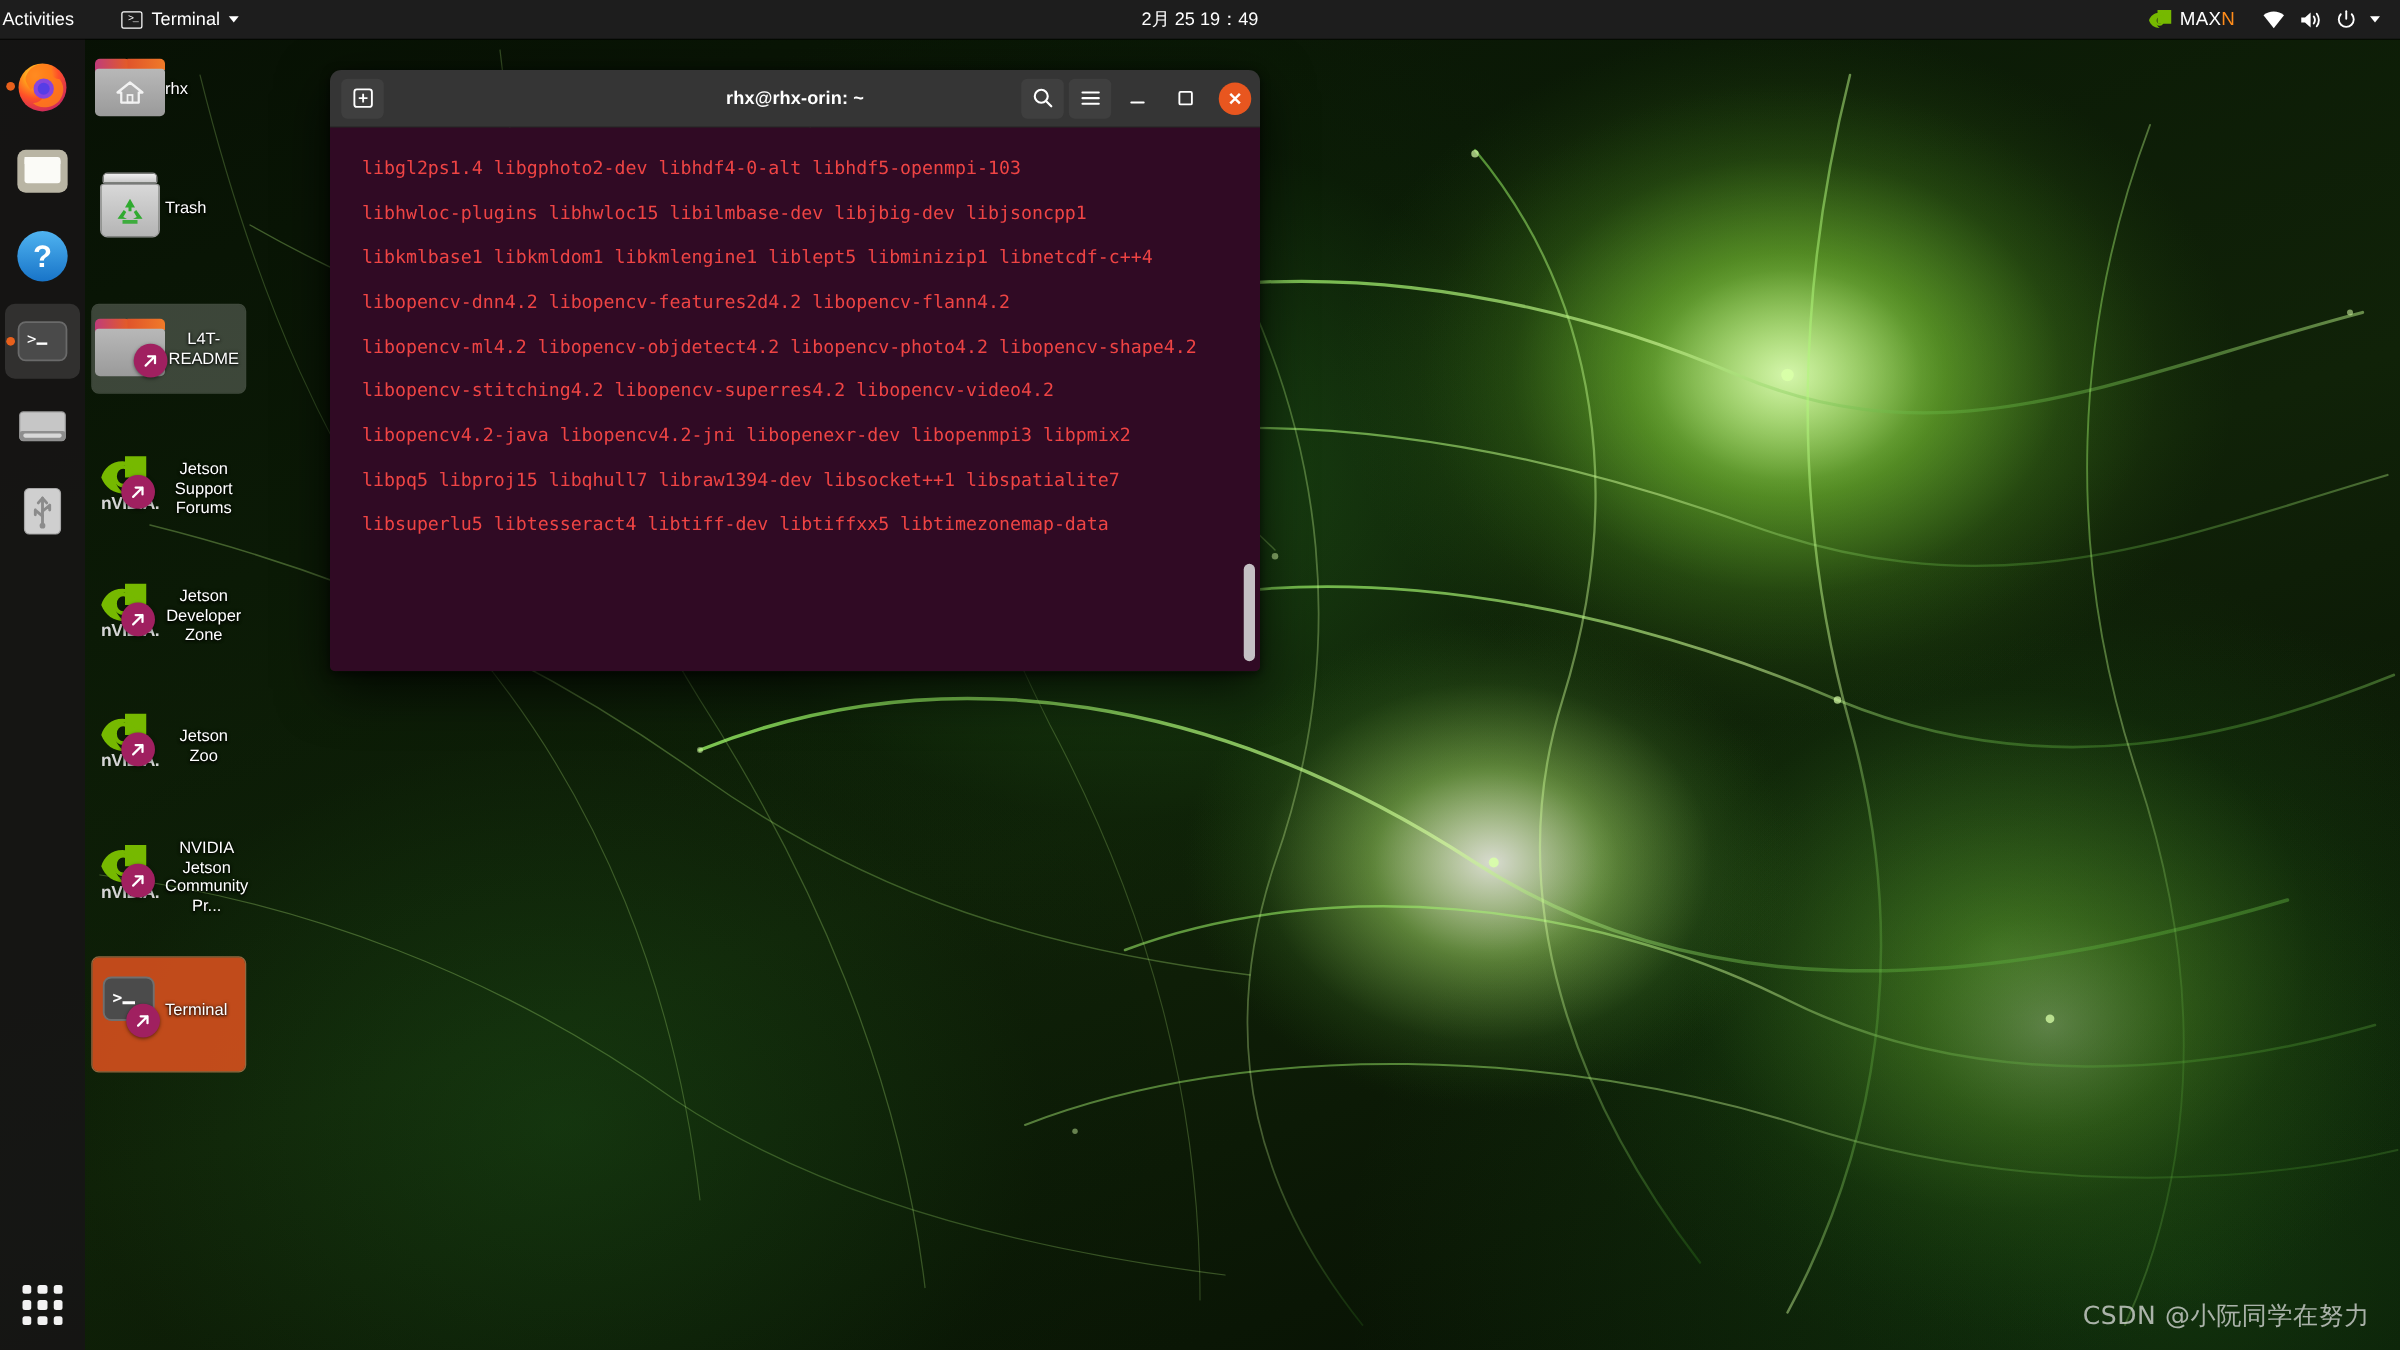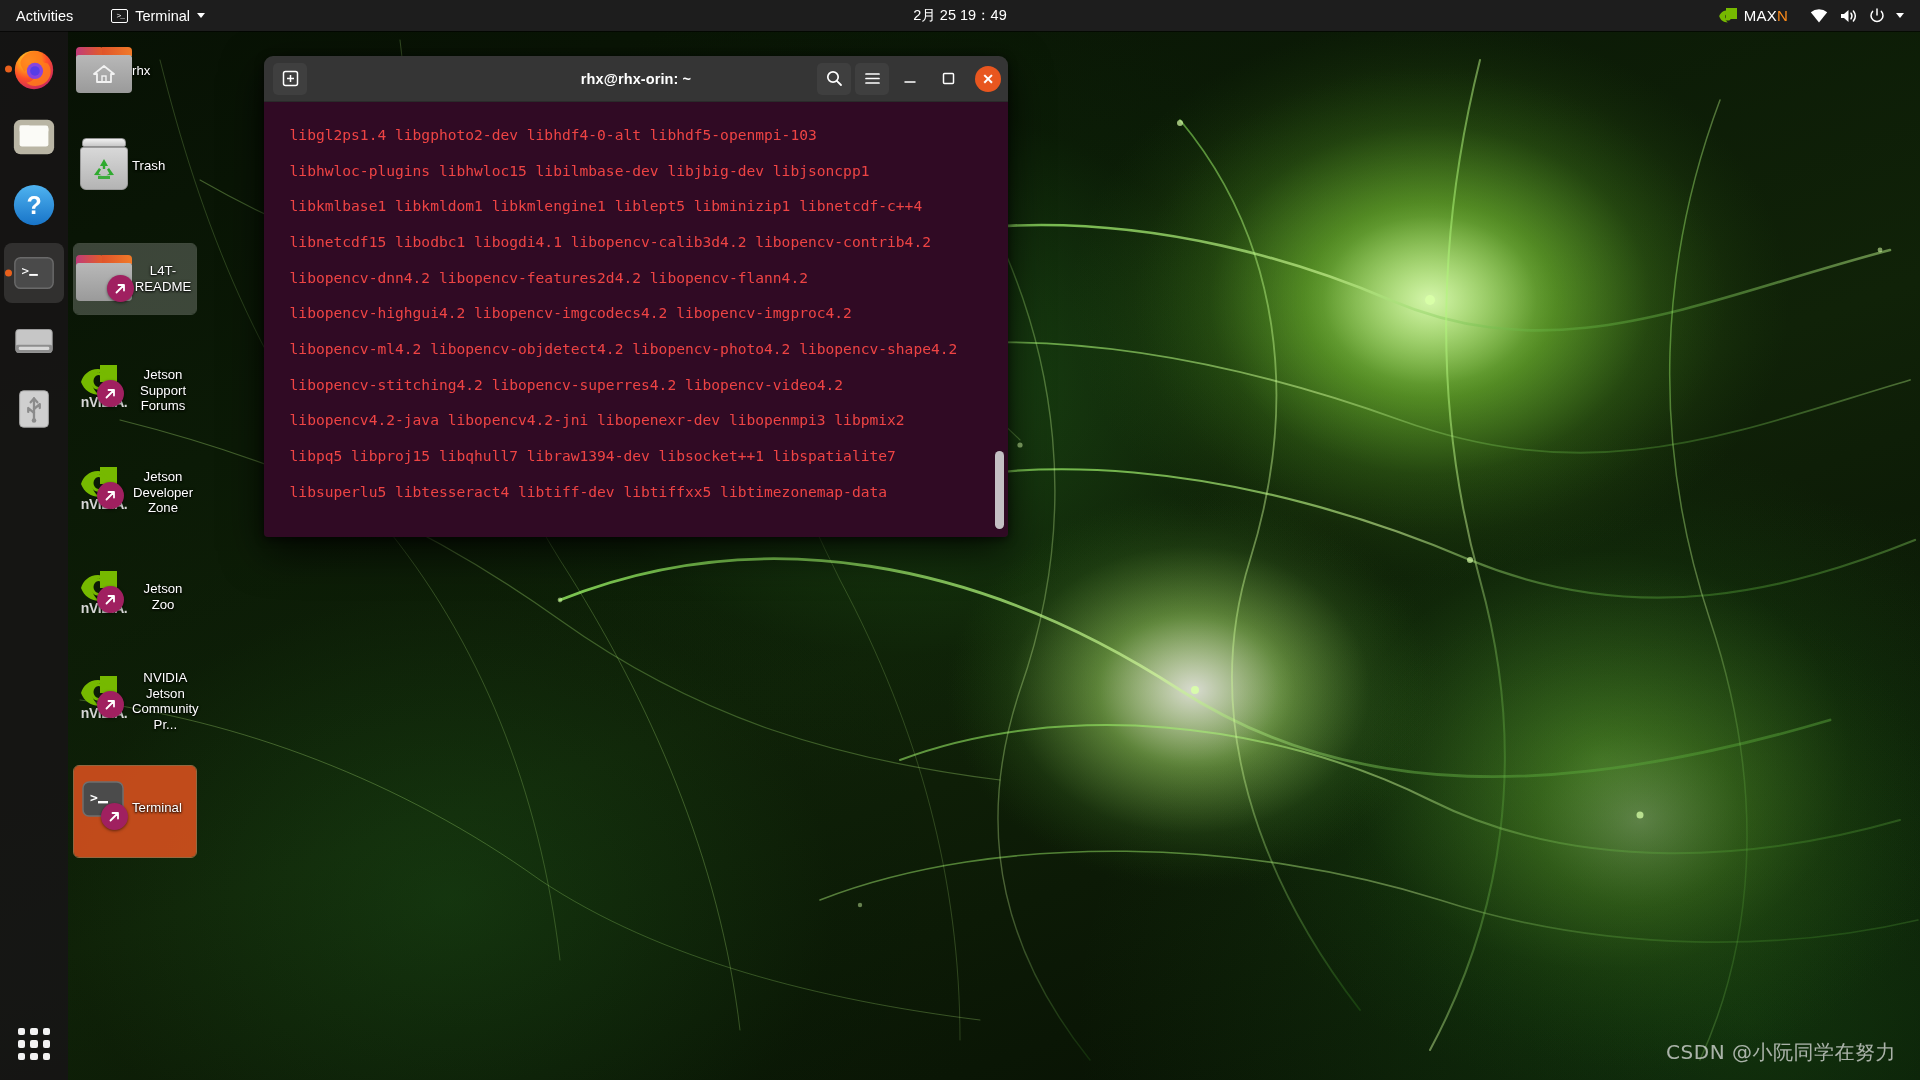--- a/index.html
+++ b/index.html
@@ -31,21 +31,21 @@
     background:#1d1d1d; color:#ffffff;
     display:flex; align-items:center;
     font-size:14.5px; z-index:100;
     box-shadow:0 1px 0 rgba(0,0,0,0.6);
   }
   .tb-item {
     display:flex; align-items:center; gap:7px;
     padding:0 10px; height:31px; cursor:default;
     color:#ffffff;
   }
-  #activities { padding-left:16px; padding-right:12px;justify-content:center; }
+  #activities { padding-left:2px; padding-right:12px;justify-content:center; }
   #app-menu { margin-left:16px; }
   .term-mini {
     width:17px; height:14px; border:1.6px solid #ffffff; border-radius:2px;
     display:inline-flex; align-items:center; justify-content:center;
     font-size:8px; line-height:1; font-family:"Liberation Mono",monospace;
     letter-spacing:-1px; padding-left:1px;
   }
   .caret-dn {
     width:0;height:0;border-left:4.5px solid transparent;border-right:4.5px solid transparent;
     border-top:5px solid #ffffff;
@@ -571,23 +571,21 @@
       </div>
       <div id="close-btn">✕</div>
     </div>
   </div>
 
   <div id="term-body">
     <div id="term-text">
 <div>  libgl2ps1.4 libgphoto2-dev libhdf4-0-alt libhdf5-openmpi-103</div>
 <div>  libhwloc-plugins libhwloc15 libilmbase-dev libjbig-dev libjsoncpp1</div>
 <div>  libkmlbase1 libkmldom1 libkmlengine1 liblept5 libminizip1 libnetcdf-c++4</div>
-<div>  libnetcdf15 libodbc1 libogdi4.1 libopencv-calib3d4.2 libopencv-contrib4.2</div>
 <div>  libopencv-dnn4.2 libopencv-features2d4.2 libopencv-flann4.2</div>
-<div>  libopencv-highgui4.2 libopencv-imgcodecs4.2 libopencv-imgproc4.2</div>
 <div>  libopencv-ml4.2 libopencv-objdetect4.2 libopencv-photo4.2 libopencv-shape4.2</div>
 <div>  libopencv-stitching4.2 libopencv-superres4.2 libopencv-video4.2</div>
 <div>  libopencv4.2-java libopencv4.2-jni libopenexr-dev libopenmpi3 libpmix2</div>
 <div>  libpq5 libproj15 libqhull7 libraw1394-dev libsocket++1 libspatialite7</div>
 <div>  libsuperlu5 libtesseract4 libtiff-dev libtiffxx5 libtimezonemap-data</div>
 
 
 
 
 

